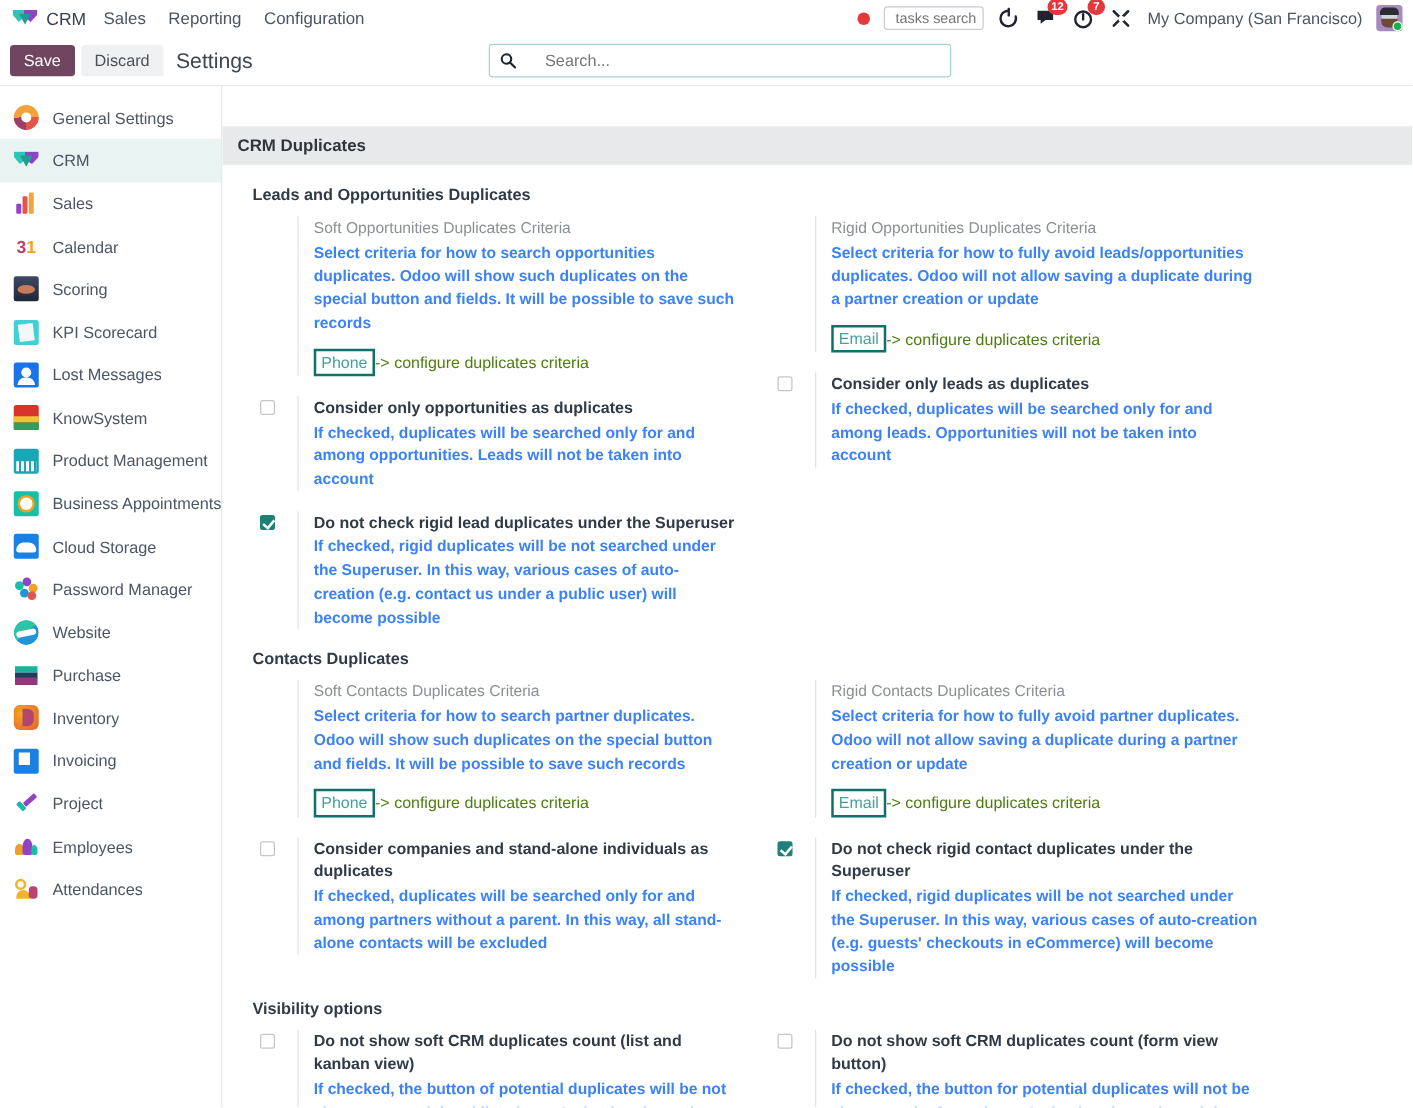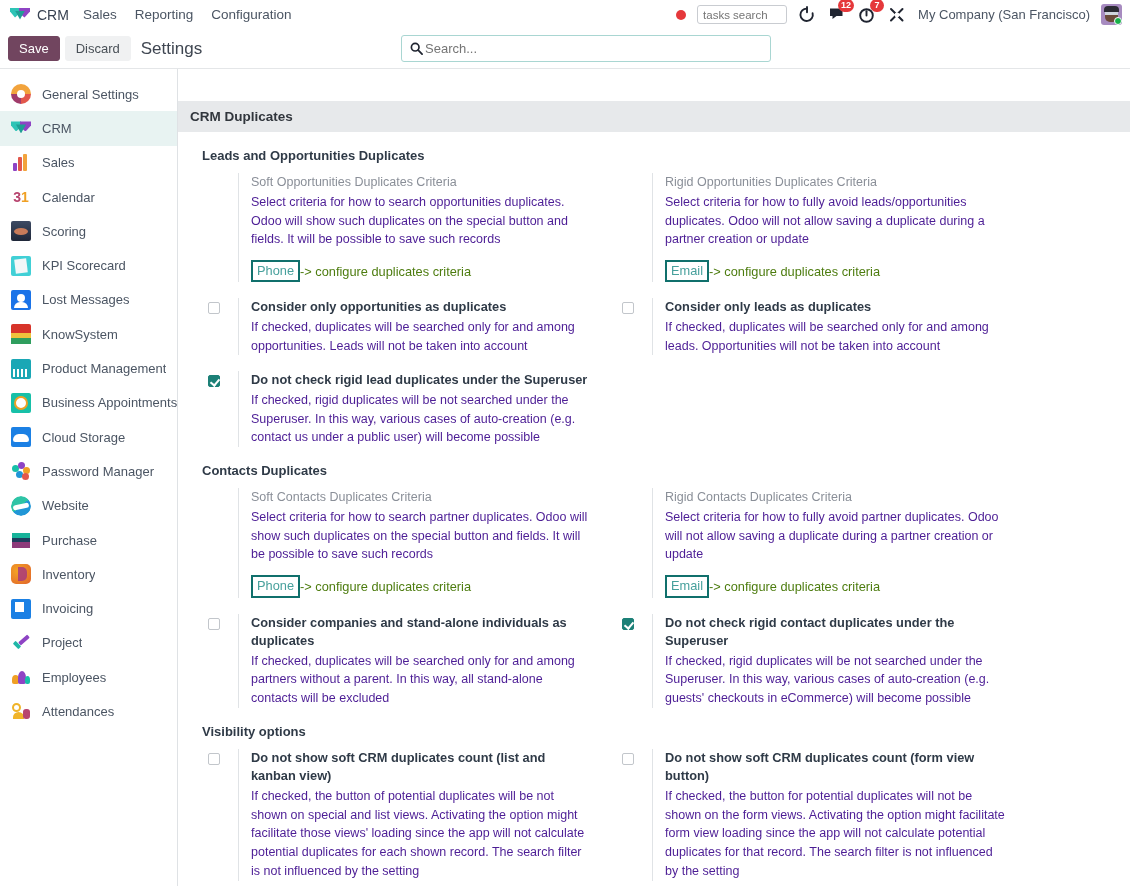--- a/index.html
+++ b/index.html
@@ -18,23 +18,23 @@
     background:#ffffff; padding:0 8px 0 10px;
     font-size:13.5px; color:#4b5563;
   }
   .brand{display:flex;align-items:center;gap:7px;margin-right:14px;cursor:pointer;}
   .brand-label{font-size:14px;color:#374151;}
   .menu-list{display:flex;align-items:center;gap:18px;}
   .menu-item{font-size:13.5px;color:#4b5563;cursor:pointer;white-space:nowrap;}
   .top-right{margin-left:auto;display:flex;align-items:center;gap:11px;}
   .rec-dot{width:10px;height:10px;border-radius:50%;background:#e5383b;}
   .tasks-search{
-    width:90px;height:19px;border:1px solid #c9ccd1;border-radius:3px;
+    width:80px;height:19px;border:1px solid #c9ccd1;border-radius:3px;
     background:#fff;font-size:11.5px;color:#9aa0a6;
-    padding:0 5px;font-family:"Liberation Sans",sans-serif;
+    padding:0 5px;font-family:"Liberation Sans",sans-serif;text-align:right;
   }
   .ico-btn{position:relative;display:flex;align-items:center;justify-content:flex-start;cursor:pointer;width:19px;height:19px;}
   .badge{
     position:absolute;top:-6px;right:-7px;min-width:14px;height:13px;
     background:#e5383b;color:#fff;border-radius:7px;font-size:9px;
     display:flex;align-items:center;justify-content:center;padding:0 3px;
     font-weight:bold;line-height:1;
   }
   .company-name{font-size:13px;color:#4b5563;white-space:nowrap;cursor:pointer;}
   .avatar{
@@ -53,23 +53,23 @@
   }
   .btn{
     font-size:13px;border-radius:3px;padding:4px 10px;cursor:pointer;
     border:1px solid transparent;font-family:"Liberation Sans",sans-serif;
     white-space:nowrap;
   }
   .btn-save{background:#71455f;color:#ffffff;border-color:#71455f;}
   .btn-discard{background:#f0f1f2;color:#495057;border-color:#f0f1f2;margin-left:5px;}
   .cp-title{font-size:17px;color:#3f4651;margin-left:10px;white-space:nowrap;}
   .searchbar{
-    margin-left:auto;margin-right:auto;position:absolute;left:393px;
+    margin-left:auto;margin-right:auto;position:absolute;left:383px;
     width:370px;height:27px;border:1px solid #a9d6d2;border-radius:3px;
-    background:#fff;display:flex;align-items:center;padding:0 8px;gap:0;
+    background:#fff;display:flex;align-items:center;padding:0 8px;gap:21px;
   }
   .searchbar input{
     border:none;outline:none;font-size:13px;color:#9aa0a6;flex:1;
     font-family:"Liberation Sans",sans-serif;background:transparent;
   }
   .cp-wrap{position:relative;display:flex;align-items:center;width:100%;height:100%;}
 
   
   #content{display:flex;height:817px;}
   #sidebar{
@@ -162,21 +162,21 @@
     width:12px;height:12px;border:1px solid #c2c6cb;border-radius:2px;
     background:#fff;display:inline-block;cursor:pointer;position:relative;
   }
   .cb.checked{background:#1c8077;border-color:#1c8077;}
   .cb.checked::after{
     content:"";position:absolute;left:2.5px;top:1px;width:4px;height:7px;
     border-right:2px solid #fff;border-bottom:2px solid #fff;
     transform:rotate(40deg);
   }
   .s-label{font-size:12.8px;font-weight:bold;color:#2f3a47;line-height:1.45;}
-  .s-help{font-size:12.5px;color:#4c1d95;line-height:1.5;margin-top:1px;}
+  .s-help{font-size:12.5px;color:#3b82f6;line-height:1.5;margin-top:1px;font-weight:bold;}
   .s-muted-title{font-size:12.5px;color:#8a8f98;line-height:1.5;}
   .crit-row{margin-top:11px;font-size:12.8px;white-space:nowrap;}
   .tag-box{
     display:inline-block;border:2px solid #10706c;color:#47a09c;
     padding:1px 4px 2px 4px;line-height:1.2;font-size:12.8px;
     vertical-align:middle;
   }
   .crit-link{color:#4d7c0f;cursor:pointer;vertical-align:middle;}
   .no-cb{width:30px;flex:none;}
   .spacer-block{height:10px;}

